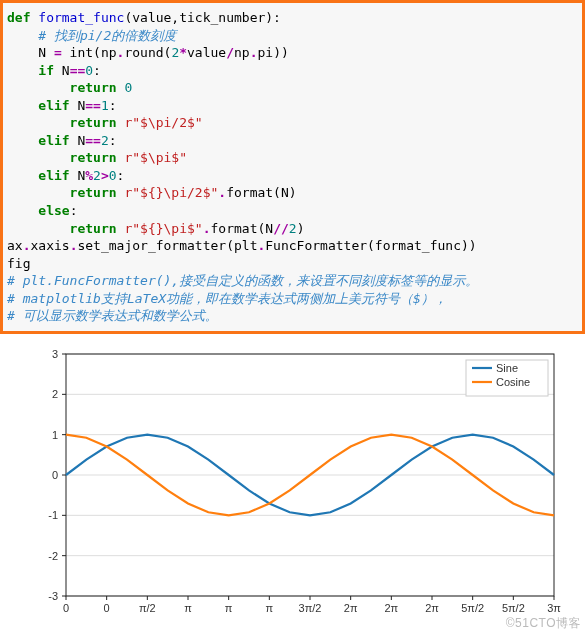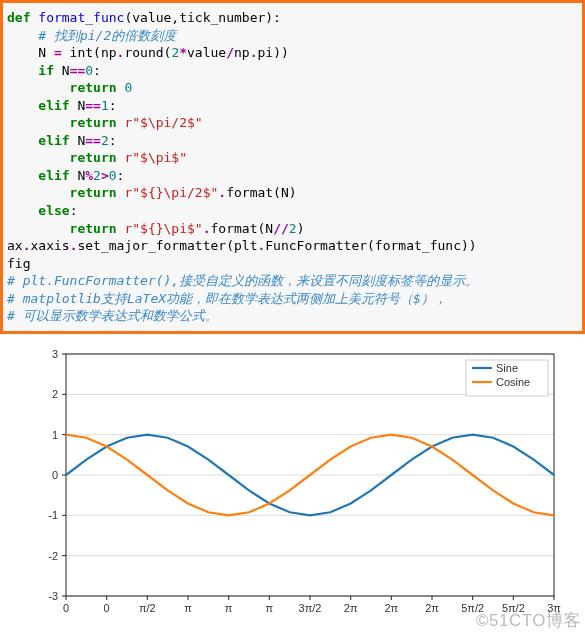--- a/index.html
+++ b/index.html
@@ -27,21 +27,21 @@
   .tok-cmt { color: #3a88c7; font-style: italic; }
   .chart-wrap {
     padding: 10px 18px 8px 24px;
   }
   svg { display:block; }
   .axis-line { stroke:#222; stroke-width:1; fill:none; }
   .grid-line { stroke:#ddd; stroke-width:1; }
   .tick-label { font-family: sans-serif; font-size:11px; fill:#333; }
   .legend-box { fill:#fff; stroke:#ccc; }
   .legend-text { font-family: sans-serif; font-size:11px; fill:#333; }
-  .watermark { position:absolute; right:4px; bottom:6px; color:#bbb; font-family:sans-serif; font-size:17px; letter-spacing:0.5px;}
+  .watermark { position:absolute; right:4px; bottom:6px; color:#bbb; font-family:sans-serif; font-size:12px; letter-spacing:0.5px;}
   .page { position:relative; width:585px; height:638px; }
 </style>
 </head>
 <body>
 <div class="page">
 
 <pre class="code-block"><span class="tok-kw">def</span><span class="tok-fn"> format_func</span><span>(value,tick_number):</span>
 <span class="tok-cmt">    # 找到pi/2的倍数刻度</span>
 <span>    N </span><span class="tok-op">=</span><span> int</span><span>(np</span><span class="tok-op">.</span><span>round(</span><span class="tok-num">2</span><span class="tok-op">*</span><span>value</span><span class="tok-op">/</span><span>np</span><span class="tok-op">.</span><span>pi))</span>
 <span class="tok-kw">    if</span><span> N</span><span class="tok-op">==</span><span class="tok-num">0</span><span>:</span>

